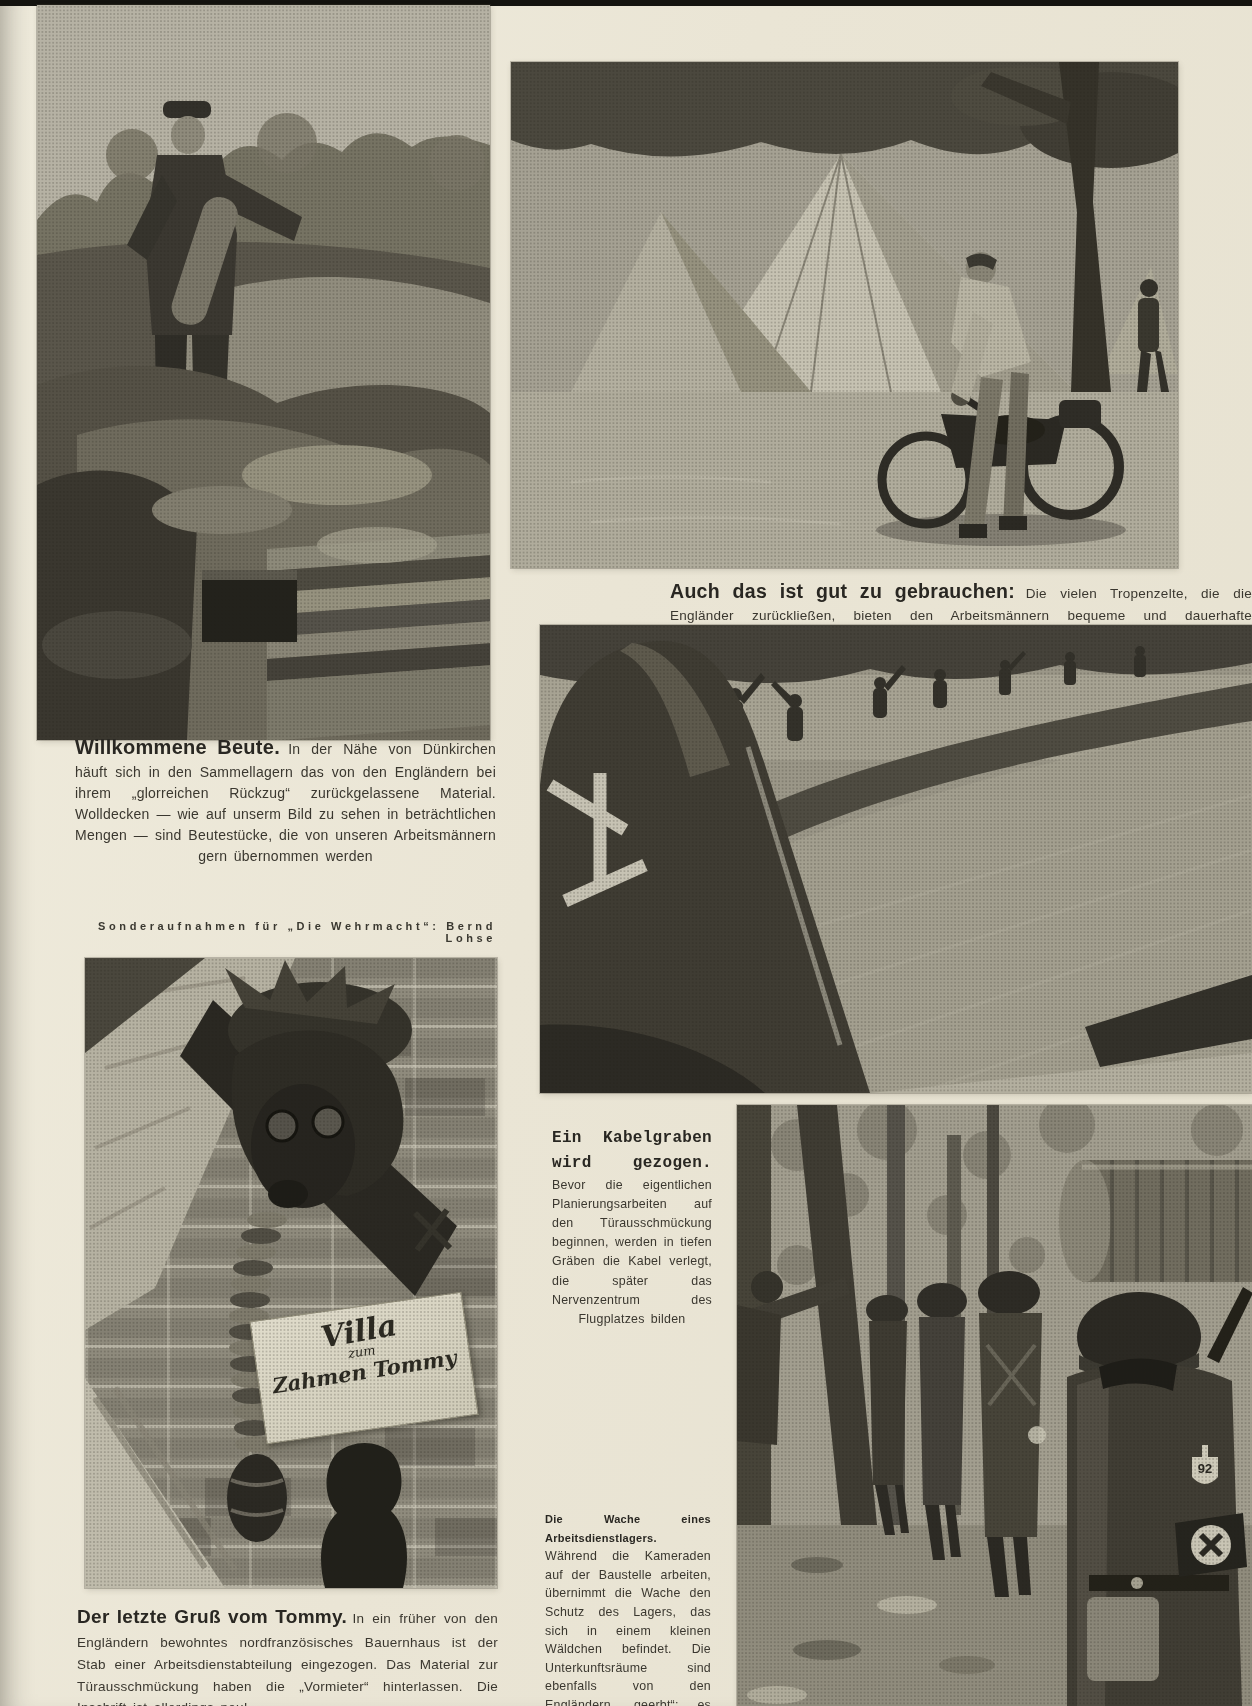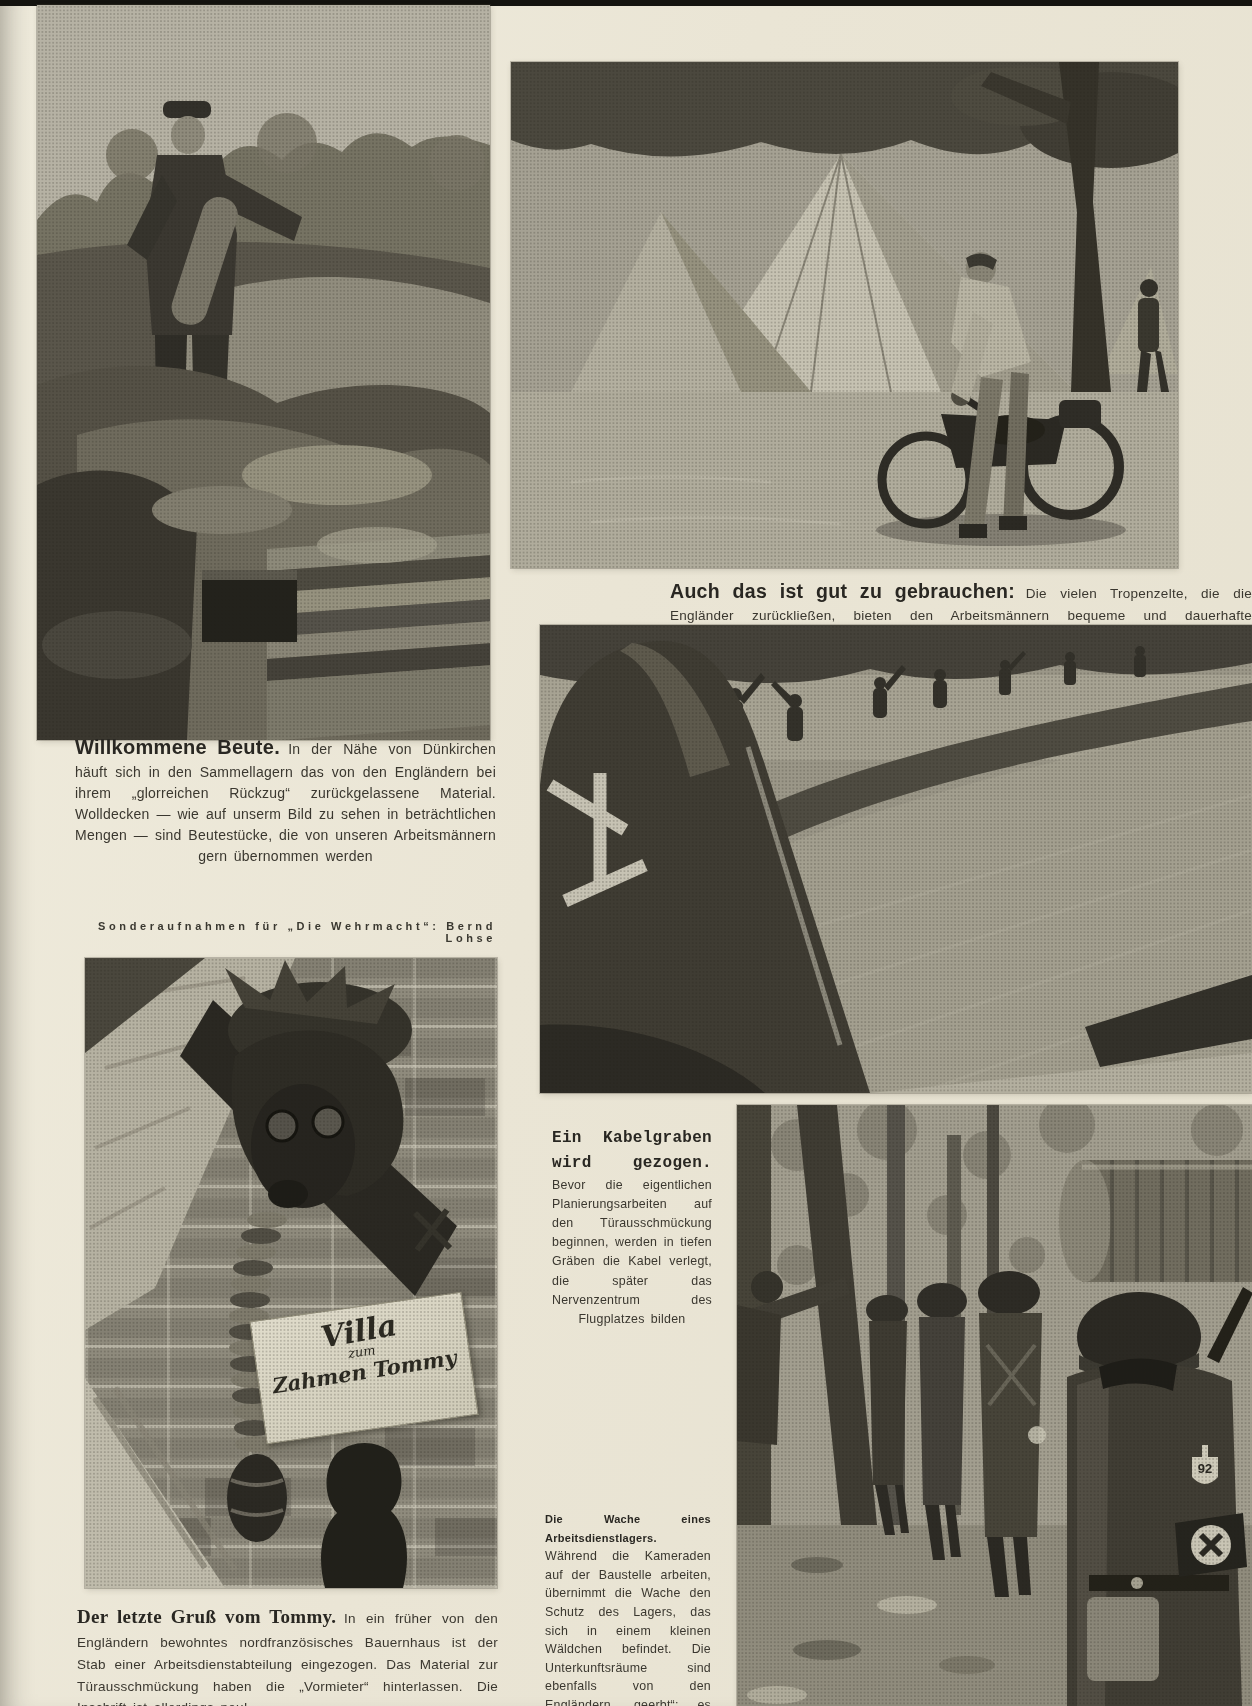--- a/index.html
+++ b/index.html
@@ -40,21 +40,21 @@
   .cap .body{color:#3a372f;letter-spacing:.25px;word-spacing:2.5px;}
   #cap-beute{left:75px;top:720px;width:421px;font-size:14px;line-height:1.5;text-align-last:center;margin-top:12px;}
   #cap-beute .lead{font-size:20px;}
   #cap-tropen{left:670px;top:576px;width:582px;font-size:13.5px;line-height:1.55;}
   #cap-tropen .lead{font-size:19.5px;}
   #cap-kabel{left:552px;top:1126px;width:160px;font-size:12.4px;line-height:1.55;text-align-last:center;}
   #cap-kabel .lead{font-size:16px;font-family:Liberation Mono, monospace;}
   #cap-wache{left:545px;top:1510px;width:166px;font-size:12.4px;line-height:1.5;}
   #cap-wache .lead{font-size:11px;}
   #cap-tommy{left:77px;top:1602px;width:421px;font-size:13.5px;line-height:1.6;}
-  #cap-tommy .lead{font-size:19px;font-family:Liberation Serif, serif;}
+  #cap-tommy .lead{font-size:19px;}
   .credit{position:absolute;left:75px;top:920px;width:421px;text-align:right;
           font-size:11px;font-weight:700;letter-spacing:3.6px;color:#3a3830;}
 
   
   .sign{position:absolute;left:172px;top:348px;width:212px;height:122px;
         background:linear-gradient(160deg,#e0dccb,#cfcbb8);
         border:1px solid #97937f;
         box-shadow:2px 3px 6px rgba(30,28,20,.45);
         transform:rotate(-8deg);
         text-align:center;color:#2c2a22;

